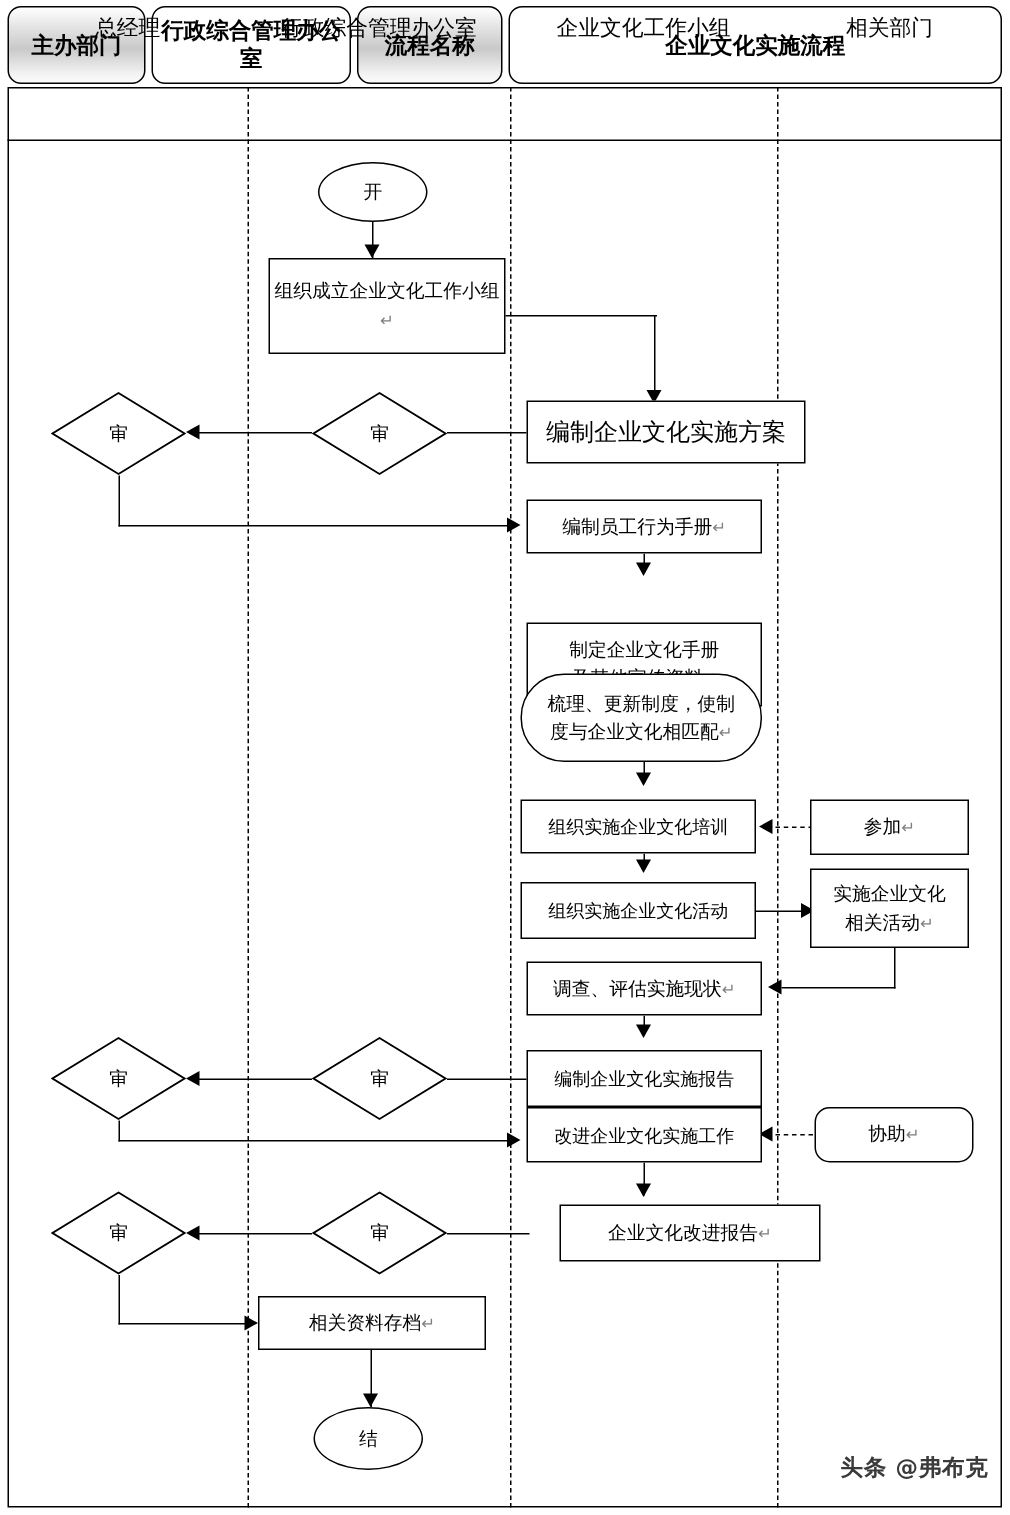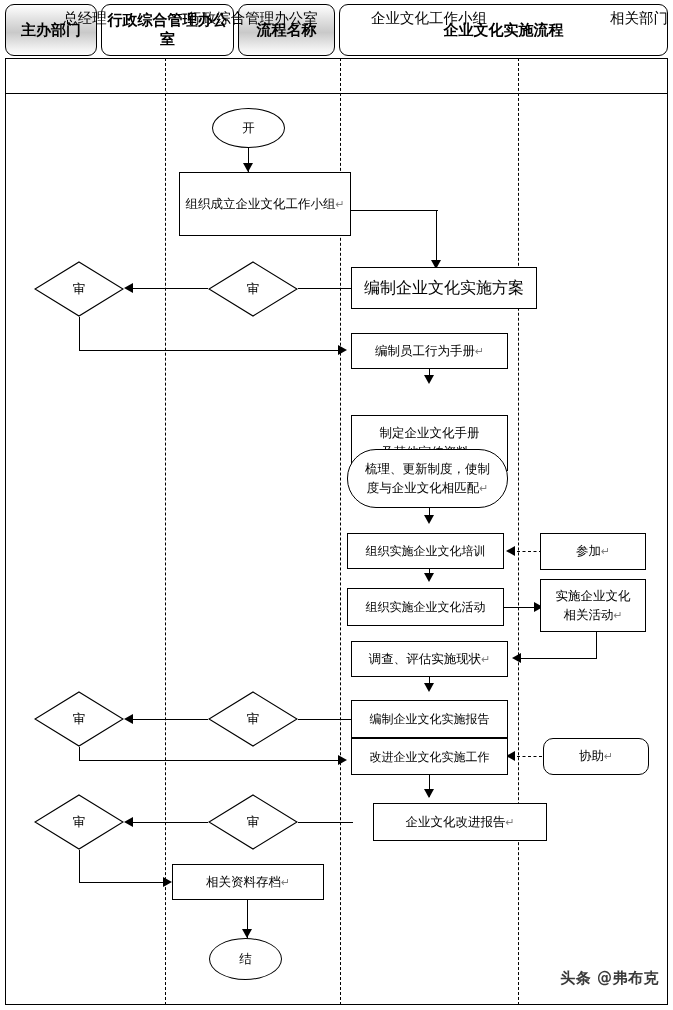--- a/index.html
+++ b/index.html
@@ -74,21 +74,21 @@
 
   <div class="colname" style="left:5px;width:160px;">
       <span>总经理</span>
     </div>
   <div class="colname" style="left:165px;width:175px;">
       <span>行政综合管理办公室</span>
     </div>
   <div class="colname" style="left:340px;width:178px;">
       <span>企业文化工作小组</span>
     </div>
-  <div class="colname" style="left:518px;width:150px;justify-content:flex-end;">
+  <div class="colname" style="left:518px;width:150px;">
       <span>相关部门</span>
     </div>
 
   <div class="divider" style="left:165px;"></div>
   <div class="divider" style="left:340px;"></div>
   <div class="divider" style="left:518px;"></div>
 
   <div class="ln lnv" style="left:248px;top:148px;height:24px;"></div>
   <div class="arw arw-d" style="left:243px;top:163px;"></div>
 
@@ -157,21 +157,21 @@
   <div class="ln lnh" style="left:79px;top:882px;width:87px;"></div>
   <div class="arw arw-r" style="left:163px;top:877px;"></div>
 
   <div class="ln lnv" style="left:247px;top:900px;height:38px;"></div>
   <div class="arw arw-d" style="left:242px;top:929px;"></div>
 
   <div class="node term" style="left:212px;top:108px;width:73px;height:40px;">
     <span>开</span>
   </div>
 
-  <div class="node proc" style="left:179px;top:172px;width:172px;height:64px;">
+  <div class="node proc" style="left:179px;top:172px;width:158px;height:64px;">
     <span><span>组织成立企业文化工作小组</span><span class="cr">↵</span></span>
   </div>
 
   <div class="node proc" style="left:351px;top:267px;width:186px;height:42px;font-size:16px;">
     <span>编制企业文化实施方案</span>
   </div>
 
   <div class="node diam" style="left:208px;top:261px;width:90px;height:56px;">
     <svg width="90" height="56">
         <polygon points="45,1 89,28 45,55 1,28" fill="#fff" stroke="#000" stroke-width="1.2"></polygon>

